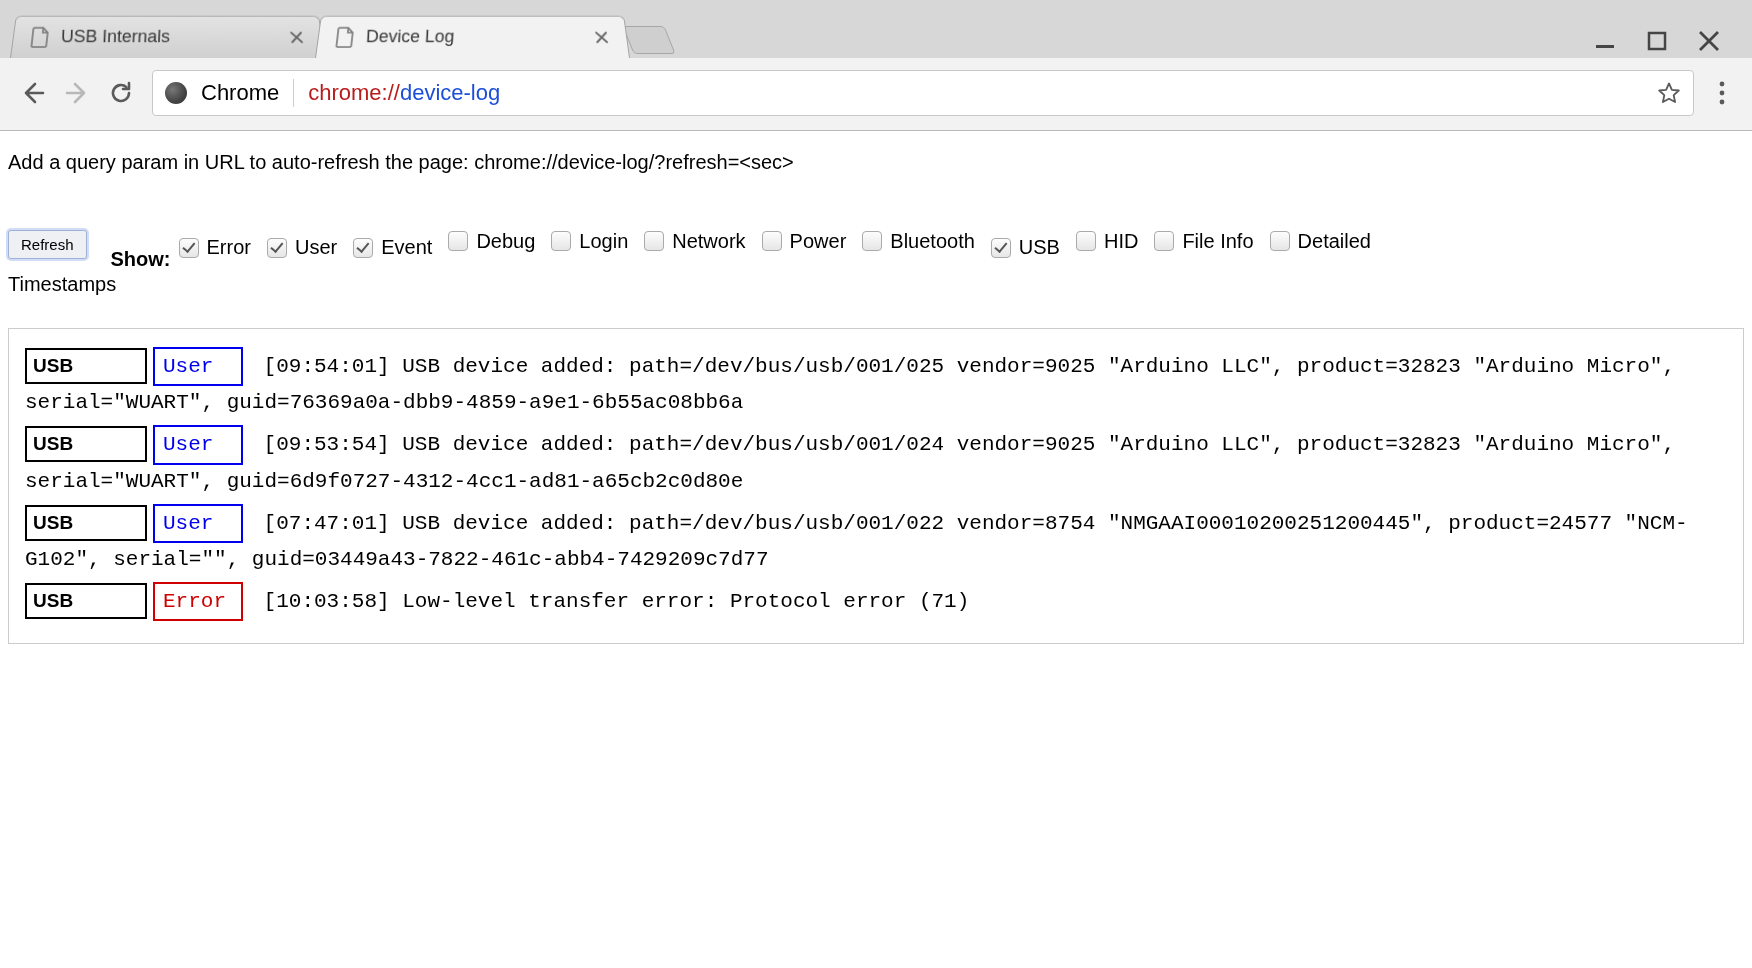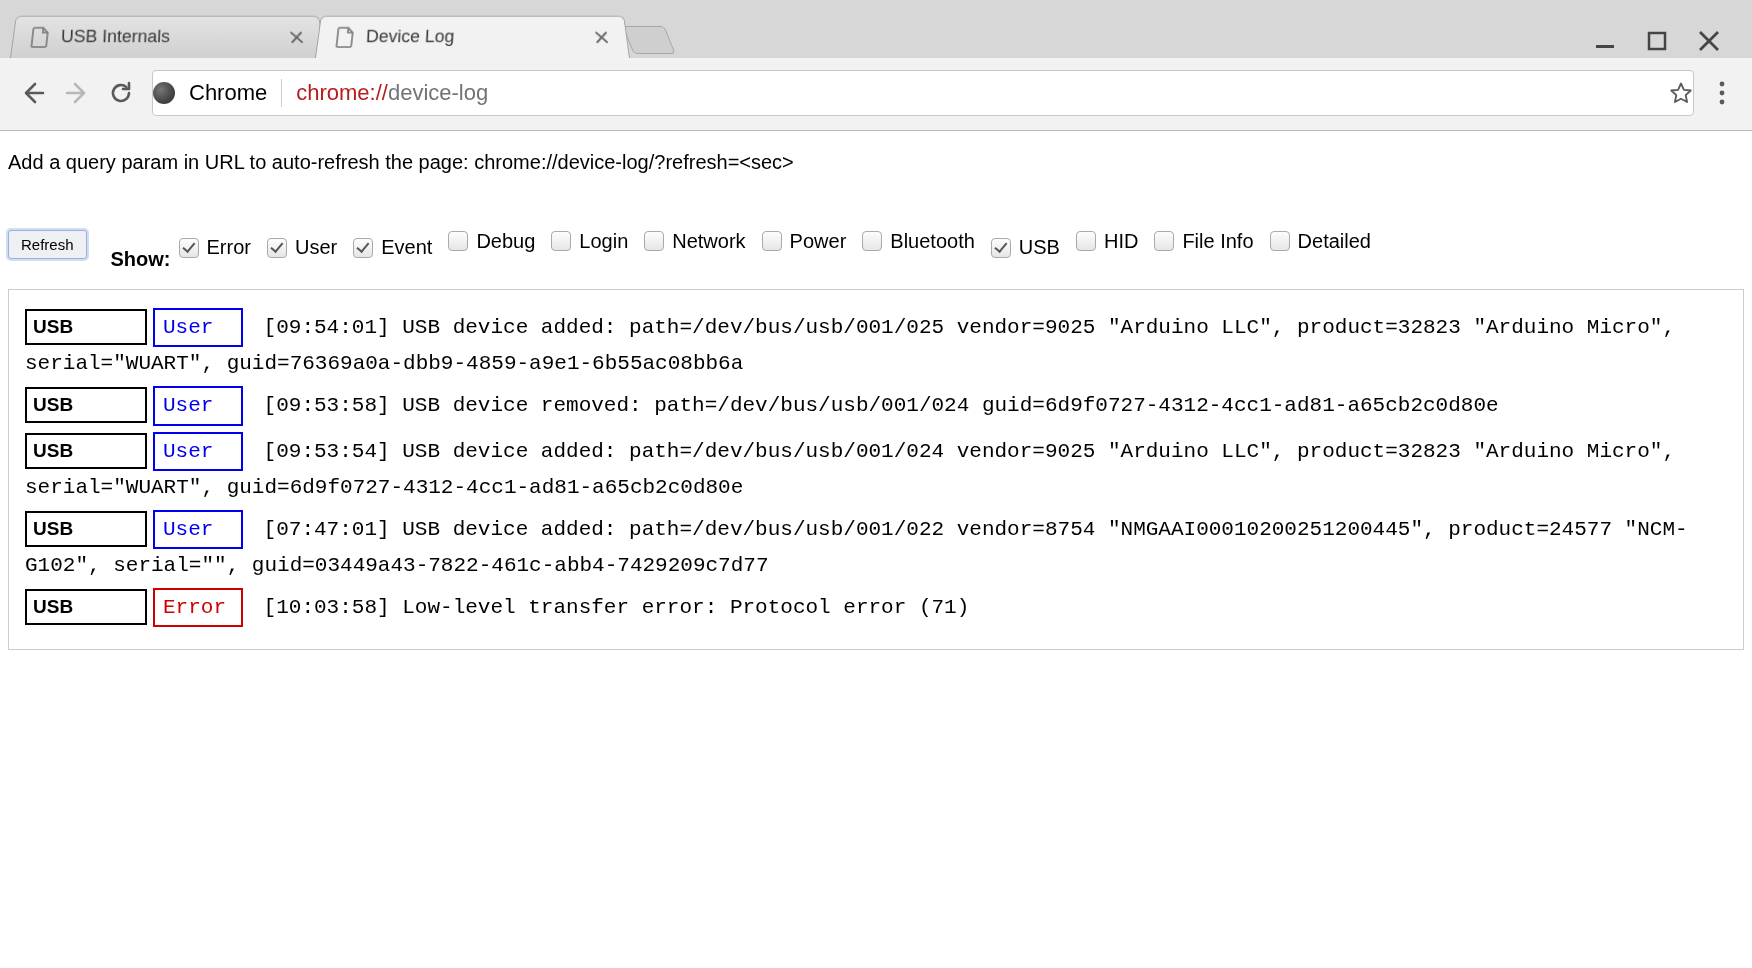--- a/index.html
+++ b/index.html
@@ -95,35 +95,35 @@
     .nav-arrow svg, .reload-btn svg, .menu-btn svg { display:block; }
 
     .omnibox {
       flex: 1;
       display: flex;
       align-items: center;
       height: 46px;
       background: #fff;
       border: 1px solid #c8c8c8;
       border-radius: 4px;
-      padding: 0 0;
+      padding: 0 12px;
       gap: 14px;
       justify-content: space-between;
     }
     .chrome-globe {
       width: 22px; height: 22px; border-radius: 50%;
       background: radial-gradient(circle at 35% 35%, #777 0%, #444 60%, #333 100%);
       position: relative;
       flex-shrink:0;
     }
     .omni-chrome-label { font-size: 22px; color:#000; }
     .omni-sep { width:1px; height: 28px; background:#ccc; }
     .omni-url { font-size: 22px; color:#000; }
     .omni-url .gray { color:#b91c1c; }
-    .omni-url .black { color:#737373; }
+    .omni-url .black { color:#1d4ed8; }
     .omni-star { margin-left:auto; color:#5a5a5a; cursor:pointer; }
     .omni-star svg { display:block; }
 
     .menu-btn { padding: 0 6px; }
 
     
     .page {
       padding: 20px 8px 14px 8px;
       font-size: 20px;
       color: #000;
@@ -165,21 +165,21 @@
     .cb.checked::after {
       content:""; display:block; width:10px; height:5px;
       border-left:2.5px solid #555; border-bottom:2.5px solid #555;
       transform: rotate(-50deg) translate(1px,-1px);
     }
     .cb-label { font-size: 20px; }
     .timestamps-label { display:block; margin-top: 2px; font-size:20px; }
 
     
     .log-box {
-      margin-top: 18px;
+      margin-top: 32px;
       border: 1px solid #ccc;
       padding: 18px 28px 16px 16px;
     }
     .log-entry {
       font-family: "Courier New", Courier, monospace;
       font-size: 21px;
       line-height: 1.58;
       margin-bottom: 6px;
     }
     .tag-type {
@@ -343,21 +343,21 @@
           <span class="cb"></span>
           <span class="cb-label">HID</span>
         </span><span class="cb-wrap">
           <span class="cb"></span>
           <span class="cb-label">File Info</span>
         </span><span class="cb-wrap">
           <span class="cb"></span>
           <span class="cb-label">Detailed</span>
         </span></span>
   </div>
+  <span class="timestamps-label">Timestamps</span>
 
   <div class="log-box" id="log-host">
       <div class="log-entry"><span class="tag-type">USB</span><span class="tag-level lvl-user">User</span><span> [09:54:01] USB device added: path=/dev/bus/usb/001/025 vendor=9025 "Arduino LLC", product=32823 "Arduino Micro", serial="WUART", guid=76369a0a-dbb9-4859-a9e1-6b55ac08bb6a</span></div>
-      <div class="log-entry"><span class="tag-type">USB</span><span class="tag-level lvl-user">User</span><span> [09:53:58] USB device removed: path=/dev/bus/usb/001/024 guid=6d9f0727-4312-4cc1-ad81-a65cb2c0d80e</span></div>
       <div class="log-entry"><span class="tag-type">USB</span><span class="tag-level lvl-user">User</span><span> [09:53:54] USB device added: path=/dev/bus/usb/001/024 vendor=9025 "Arduino LLC", product=32823 "Arduino Micro", serial="WUART", guid=6d9f0727-4312-4cc1-ad81-a65cb2c0d80e</span></div>
       <div class="log-entry"><span class="tag-type">USB</span><span class="tag-level lvl-user">User</span><span> [07:47:01] USB device added: path=/dev/bus/usb/001/022 vendor=8754 "NMGAAI00010200251200445", product=24577 "NCM-G102", serial="", guid=03449a43-7822-461c-abb4-7429209c7d77</span></div>
       <div class="log-entry"><span class="tag-type">USB</span><span class="tag-level lvl-error">Error</span><span> [10:03:58] Low-level transfer error: Protocol error (71)</span></div>
     </div>
 </div>
 
 </body></html>

